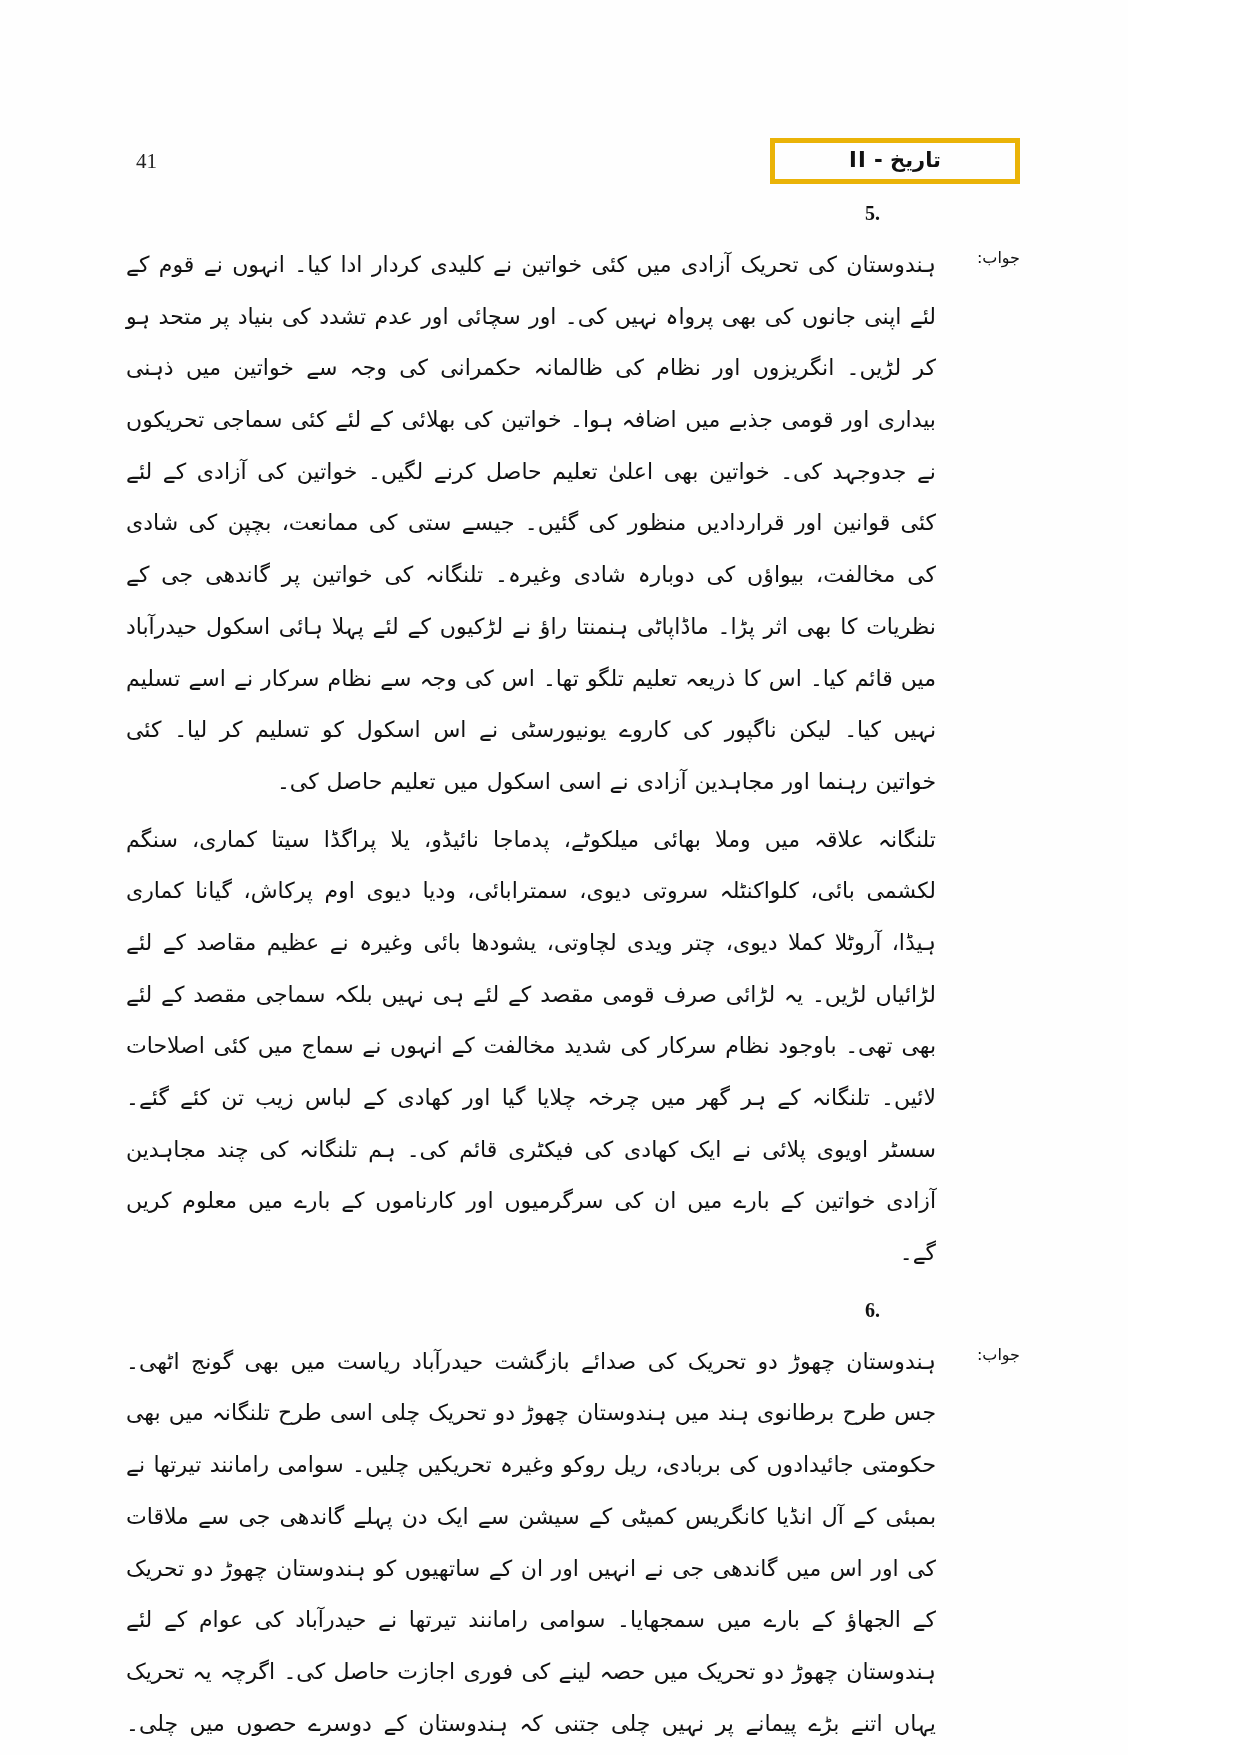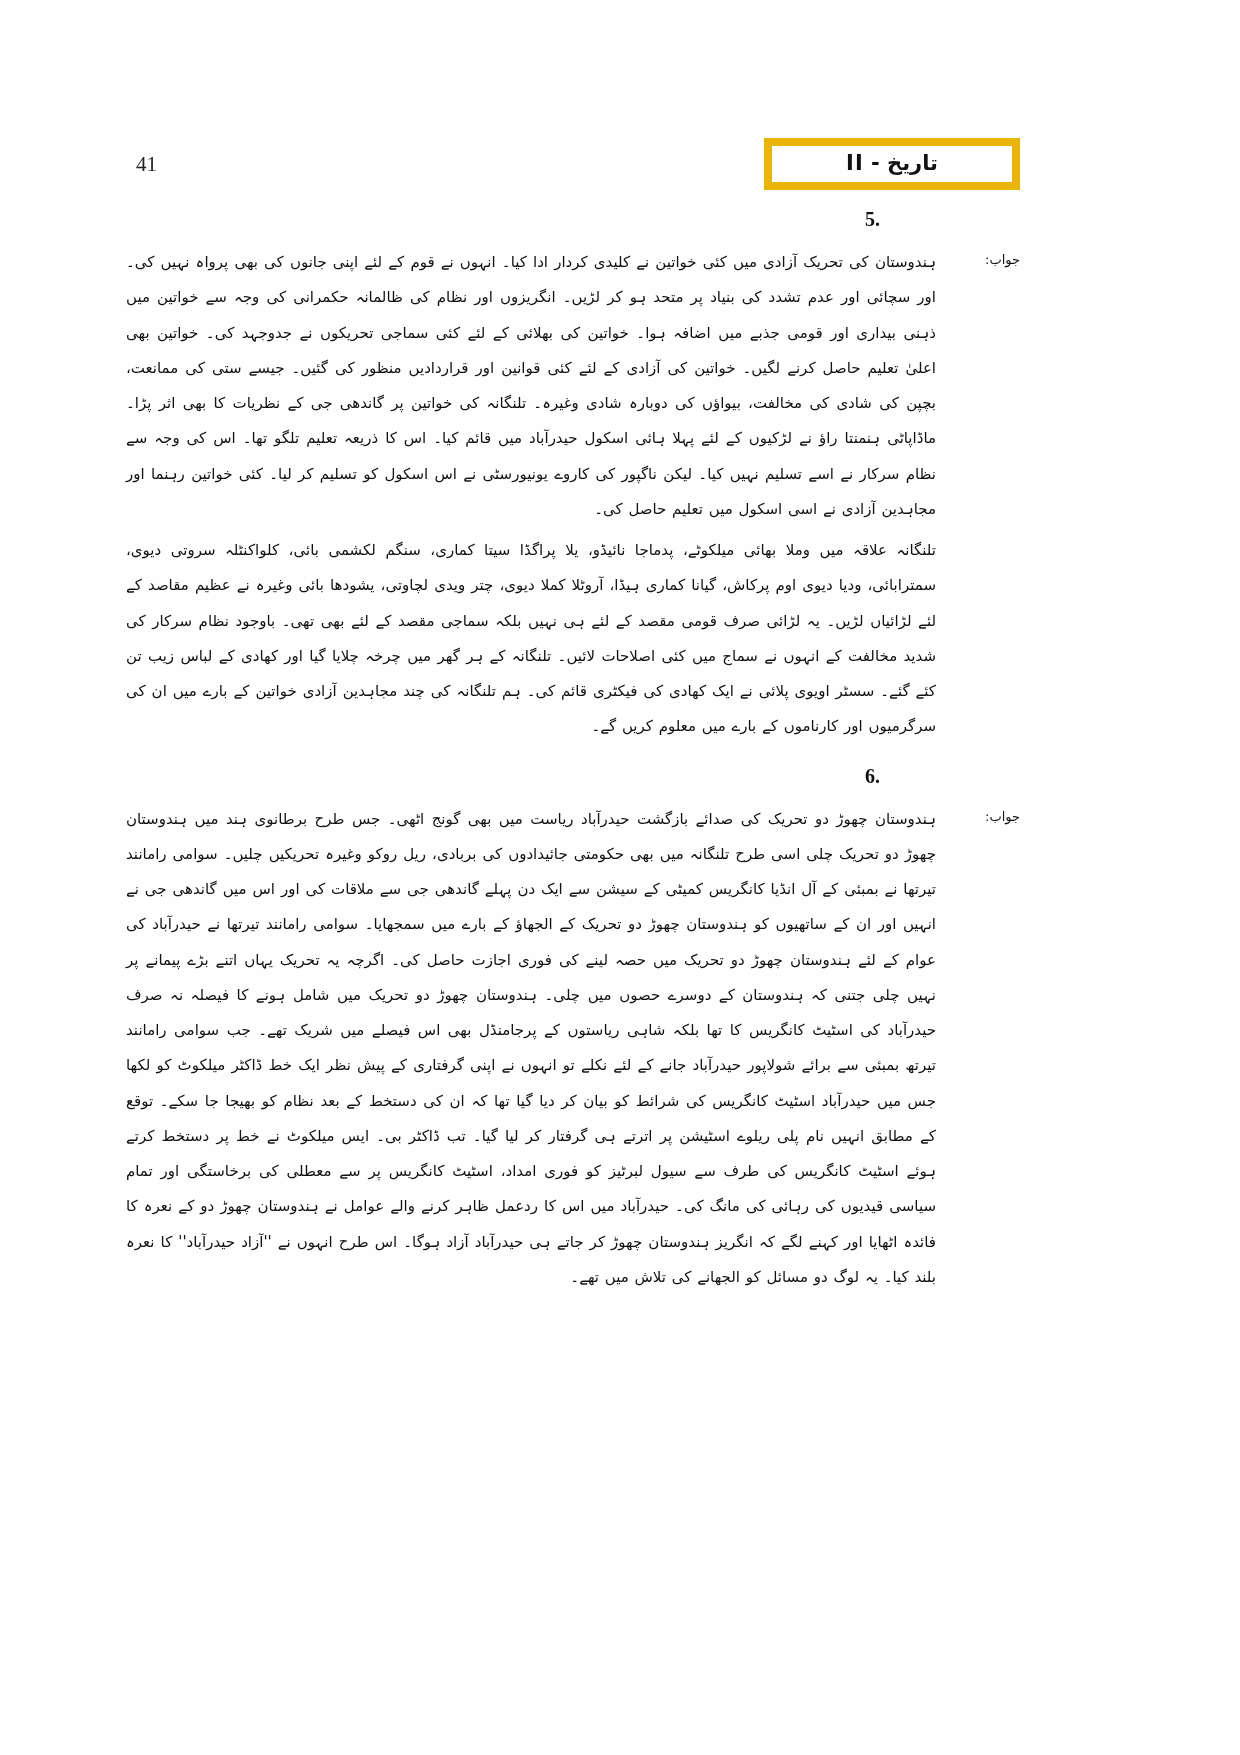--- a/index.html
+++ b/index.html
@@ -24,21 +24,21 @@
     margin-bottom: 18px;
   }
   .page-number {
     font-family: "Liberation Serif", serif;
     font-size: 21px;
     color: #222;
     padding-left: 28px;
   }
   .header-box {
     direction: rtl;
-    border: 8px solid #eab308;
+    border: 5px solid #eab308;
     padding: 5px 20px 7px 20px;
     font-size: 21px;
     font-weight: bold;
     letter-spacing: 1px;
     min-width: 200px;
     text-align: center;
   }
   .content {
     direction: rtl;
     text-align: right;
@@ -65,32 +65,32 @@
     font-weight: bold;
     line-height: 1.9;
   }
   .answer-row {
     display: flex;
     align-items: flex-start;
     gap: 26px;
   }
   .answer-label {
     flex: 0 0 58px;
-    font-size: 13px;
+    font-size: 16px;
     font-weight: normal;
     line-height: 2.35;
     white-space: nowrap;
   }
   .answer-body {
     flex: 1 1 auto;
     min-width: 0;
   }
   .answer-body p {
     margin: 0 0 6px 18px;
-    font-size: 15px;
+    font-size: 22px;
     line-height: 2.35;
     text-align: justify;
     text-align-last: right;
     word-spacing: 1px;
   }
 </style>
 </head>
 <body>
 
 <div class="page">

